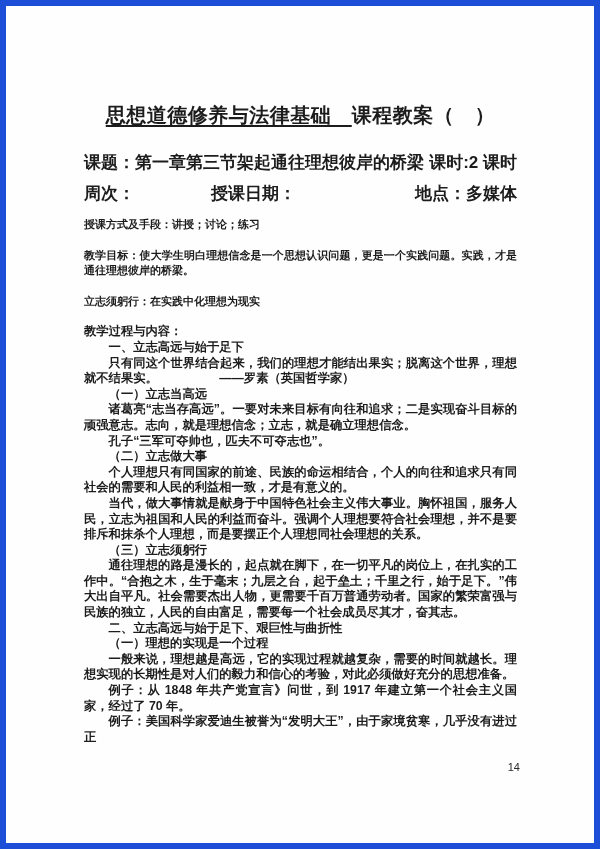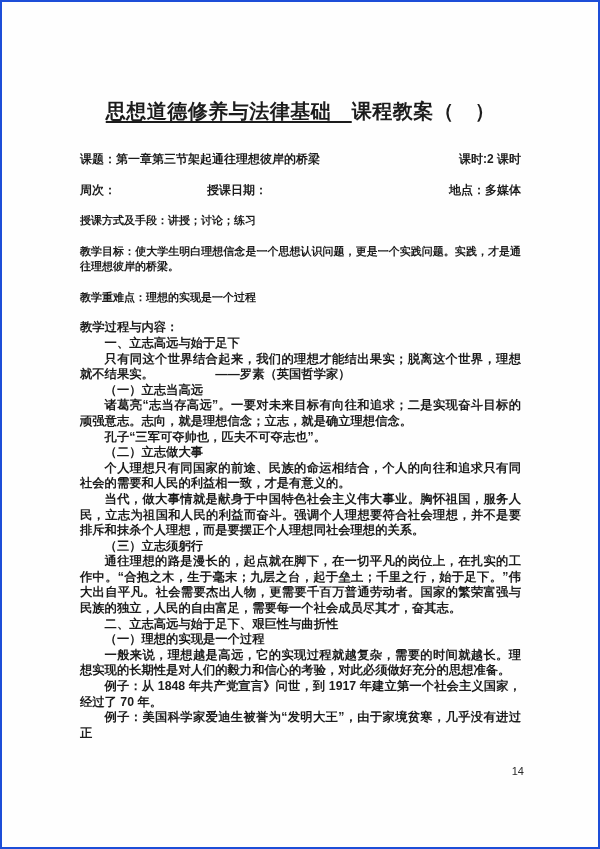--- a/index.html
+++ b/index.html
@@ -1,21 +1,21 @@
 <!DOCTYPE html>
 <html><head>
 <meta charset="utf-8">
 <style>
   html, body { margin: 0; padding: 0; background: #ffffff; }
   .page {
     width: 600px;
     height: 849px;
     box-sizing: border-box;
     background: #fefefe;
-    border: 2px solid #1d4ed8;
+    border: 6px solid #1d4ed8;
     font-family: "Liberation Sans", "DejaVu Sans", sans-serif;
     color: #1c1c1c;
     position: relative;
     overflow: hidden;
   }
   .content { padding: 96px 77px 0 78px; }
   .doc-title {
     margin: 0;
     text-align: center;
     font-size: 20px;
@@ -23,21 +23,21 @@
     letter-spacing: 0.5px;
     white-space: nowrap;
   }
   .doc-title .u {
     text-decoration: underline;
     text-underline-offset: 3px;
   }
   .meta-row {
     display: flex;
     justify-content: space-between;
-    font-size: 12px;
+    font-size: 17px;
     line-height: 16px;
     font-weight: 600;
   }
   .row1 { margin-top: 26px; }
   .row2 { margin-top: 15px; }
   .row2 .col1 { width: 127px; flex: none; }
   .row2 .col2 { flex: 1; text-align: left; }
   .section-line {
     font-size: 11px;
     line-height: 15.6px;
@@ -80,21 +80,21 @@
     <div class="meta-row row2">
       <span class="col1">周次：</span>
       <span class="col2">授课日期：</span>
       <span class="col3">地点：多媒体</span>
     </div>
 
     <div class="section-line">授课方式及手段：讲授；讨论；练习</div>
 
     <div class="section-line">教学目标：使大学生明白理想信念是一个思想认识问题，更是一个实践问题。实践，才是通往理想彼岸的桥梁。</div>
 
-    <div class="section-line">教学重难点：理想的实现是一个过程</div>
+    <div class="section-line">立志须躬行：在实践中化理想为现实</div>
 
     <div class="body-text">
       <p class="noindent">教学过程与内容：</p>
       <div id="paragraphs">
           <p class="para">一、立志高远与始于足下</p>
           <p class="para">只有同这个世界结合起来，我们的理想才能结出果实；脱离这个世界，理想就不结果实。　　　　　——罗素（英国哲学家）</p>
           <p class="para">（一）立志当高远</p>
           <p class="para">诸葛亮“志当存高远”。一要对未来目标有向往和追求；二是实现奋斗目标的顽强意志。志向，就是理想信念；立志，就是确立理想信念。</p>
           <p class="para">孔子“三军可夺帅也，匹夫不可夺志也”。</p>
           <p class="para">（二）立志做大事</p>

